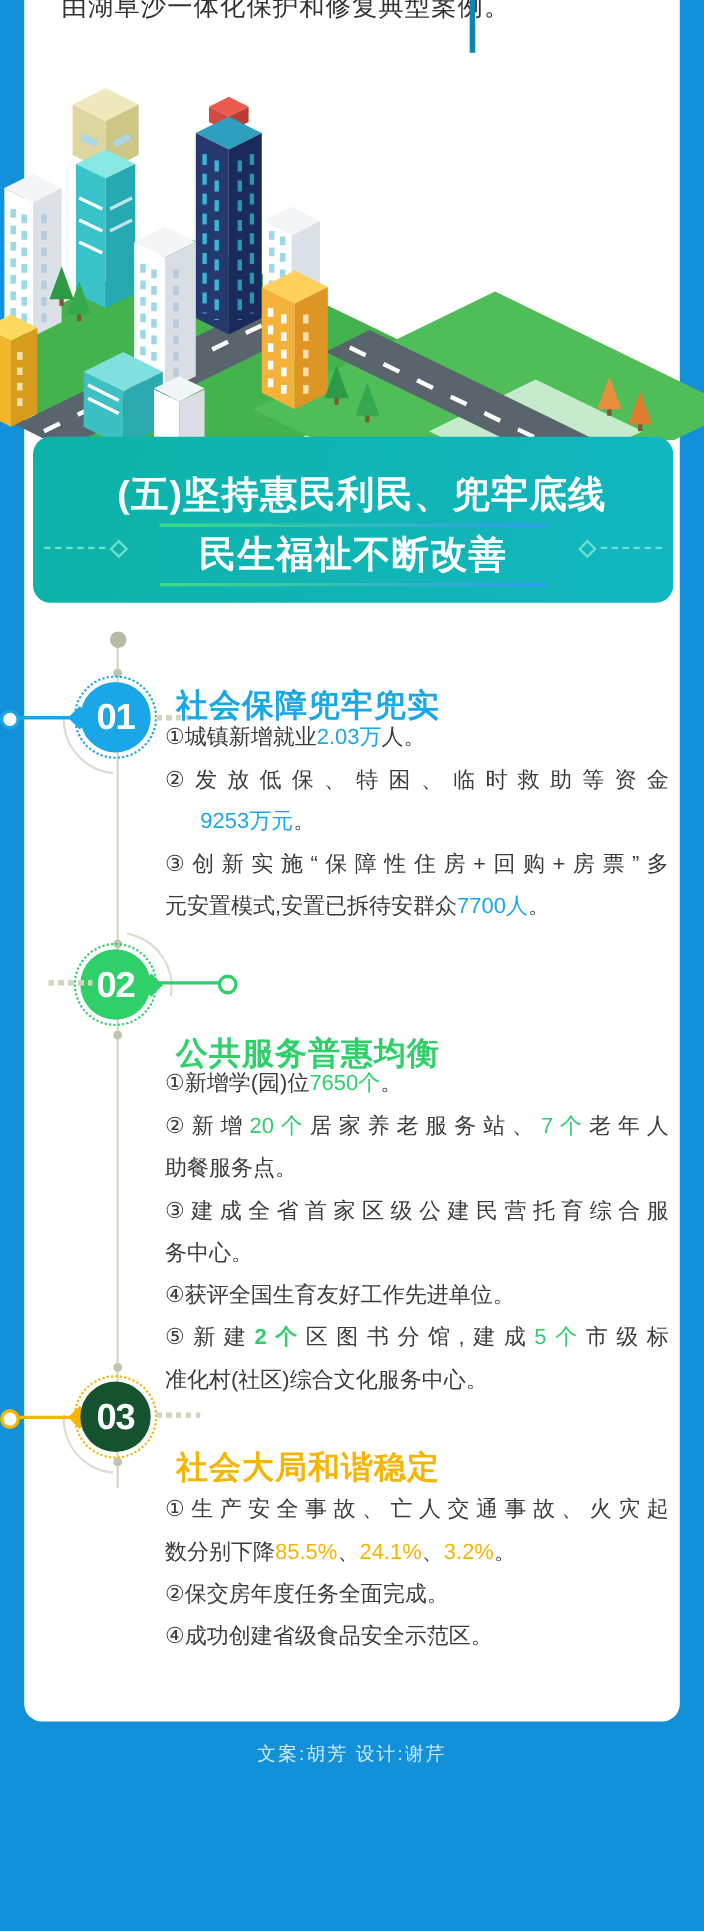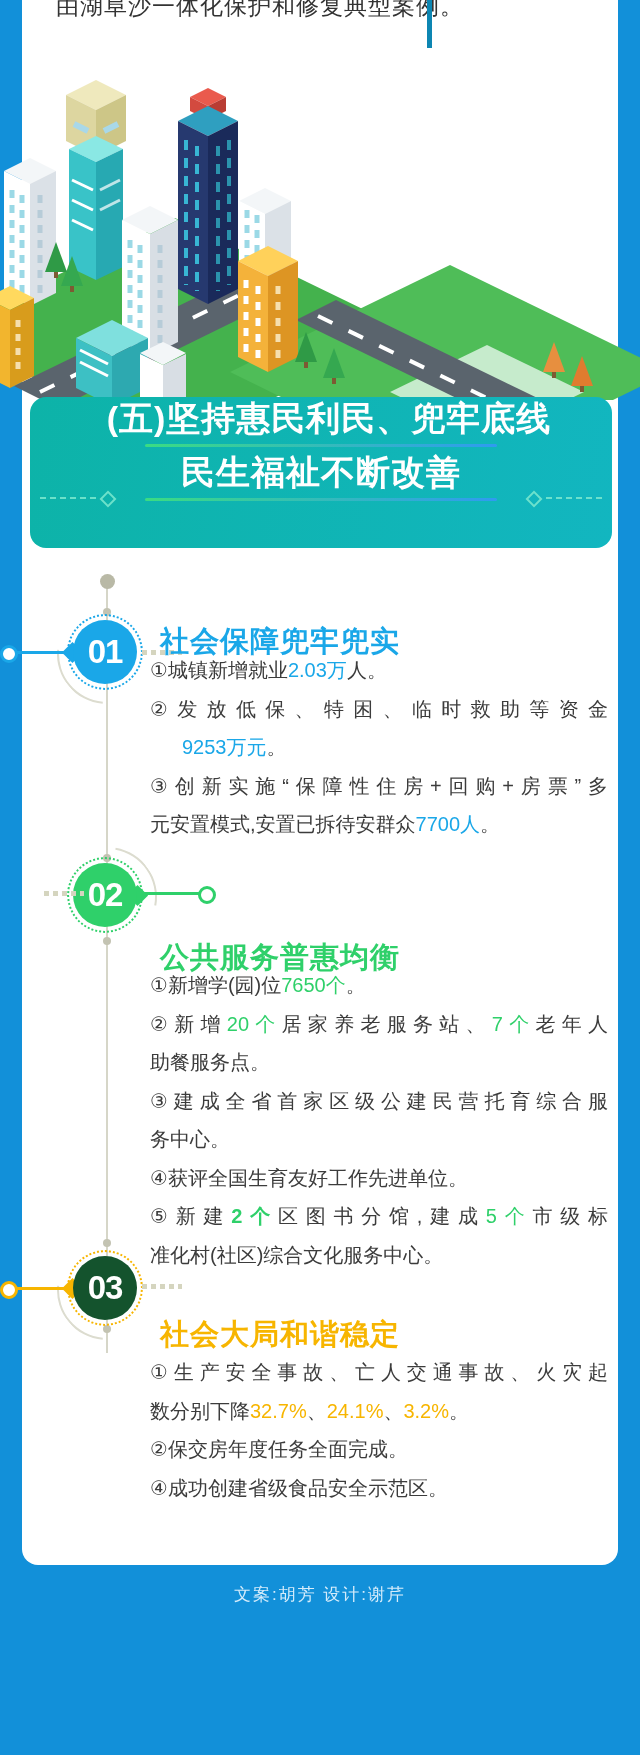--- a/index.html
+++ b/index.html
@@ -13,21 +13,21 @@
   .top-caption{position:absolute;left:56px;top:-9px;width:560px;
     font-size:23px;color:#333;letter-spacing:1px;}
   .quote-bar{position:absolute;left:427px;top:0;width:5px;height:48px;background:#0d86b2;}
   svg.city{position:absolute;left:0;top:40px;width:640px;height:360px;}
 
   
   .banner{position:absolute;left:30px;top:397px;width:582px;height:151px;
     border-radius:16px;background:linear-gradient(100deg,#0bb1a0,#12b6c0);
     color:#fff;text-align:center;}
   .banner-line{font-size:34px;font-weight:bold;letter-spacing:1px;line-height:42px;}
-  .bl1{margin-top:0;padding-left:16px;}
+  .bl1{margin-top:32px;padding-left:16px;}
   .bl2{margin-top:4px;}
   .underline{display:block;width:352px;height:3px;margin:5px auto 0;
     background:linear-gradient(90deg,#3bdc82,#2f9bf0);border-radius:2px;}
   .deco-line{position:absolute;top:100px;width:56px;border-top:2px dashed #7ce9cf;opacity:.85;}
   .deco-line.l{left:10px;} .deco-line.r{right:10px;}
   .deco-diamond{position:absolute;top:96px;width:8px;height:8px;transform:rotate(45deg);
     border:2px solid #7ce9cf;opacity:.85;}
   .deco-diamond.l{left:72px;} .deco-diamond.r{right:72px;}
 
   
@@ -272,21 +272,21 @@
   <div class="badge" id="badge2" style="color: rgb(247, 181, 0);">
     <div class="ring"></div>
     <div class="tab l" style="background: rgb(247, 181, 0);"></div>
     <div class="disc" style="background: #14532d;">03</div>
   </div>
   <div class="dotrow" id="dots2"></div>
   <h2 class="sec-title" id="title2" style="color: rgb(247, 181, 0);">社会大局和谐稳定</h2>
   <div class="sec-body" id="body2">
       <div>
         <div class="line j"><span>①生产安全事故、亡人交通事故、火灾起</span></div>
-        <div class="line"><span>数分别下降</span><span style="color: rgb(247, 181, 0);">32.7%</span><span>、</span><span style="color: rgb(247, 181, 0);">24.1%</span><span>、</span><span style="color: rgb(247, 181, 0);">3.2%</span><span>。</span></div>
+        <div class="line"><span>数分别下降</span><span style="color: rgb(247, 181, 0);">85.5%</span><span>、</span><span style="color: rgb(247, 181, 0);">24.1%</span><span>、</span><span style="color: rgb(247, 181, 0);">3.2%</span><span>。</span></div>
       </div>
       <div>
         <div class="line"><span>②保交房年度任务全面完成。</span></div>
       </div>
       <div>
         <div class="line"><span>④成功创建省级食品安全示范区。</span></div>
       </div>
     </div>
 
   <div class="footer">文案:胡芳    设计:谢芹</div>

